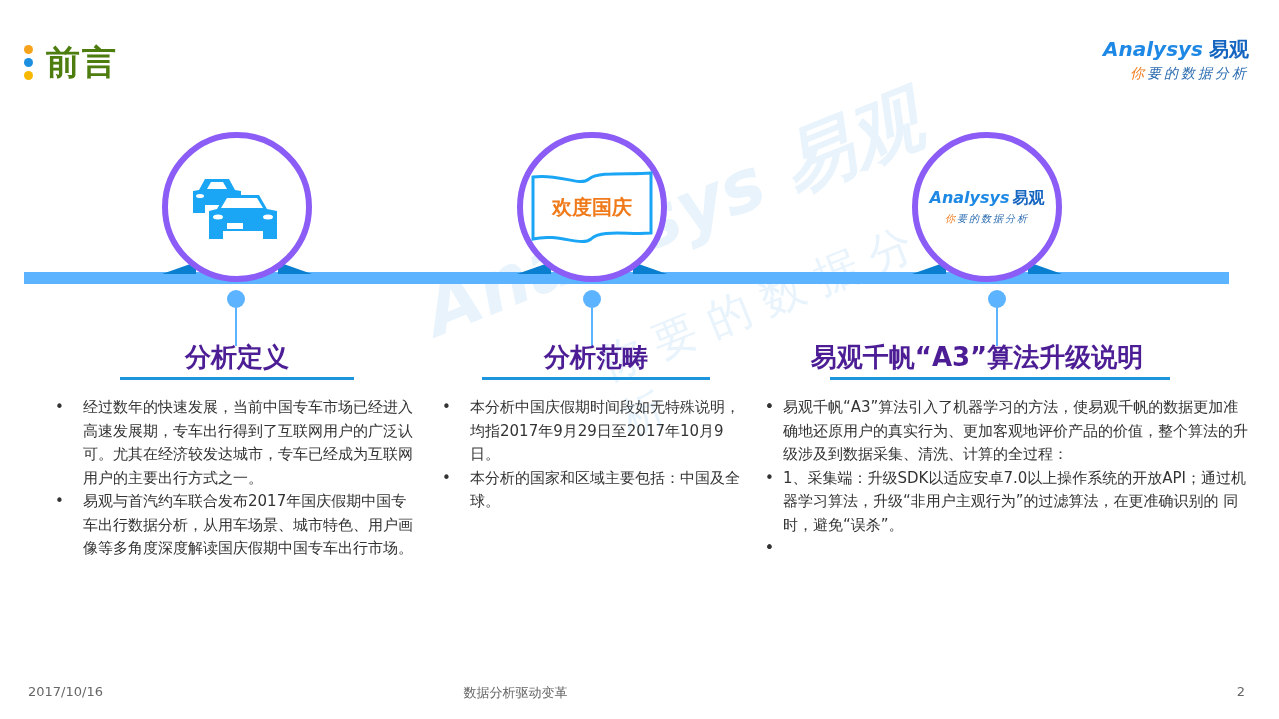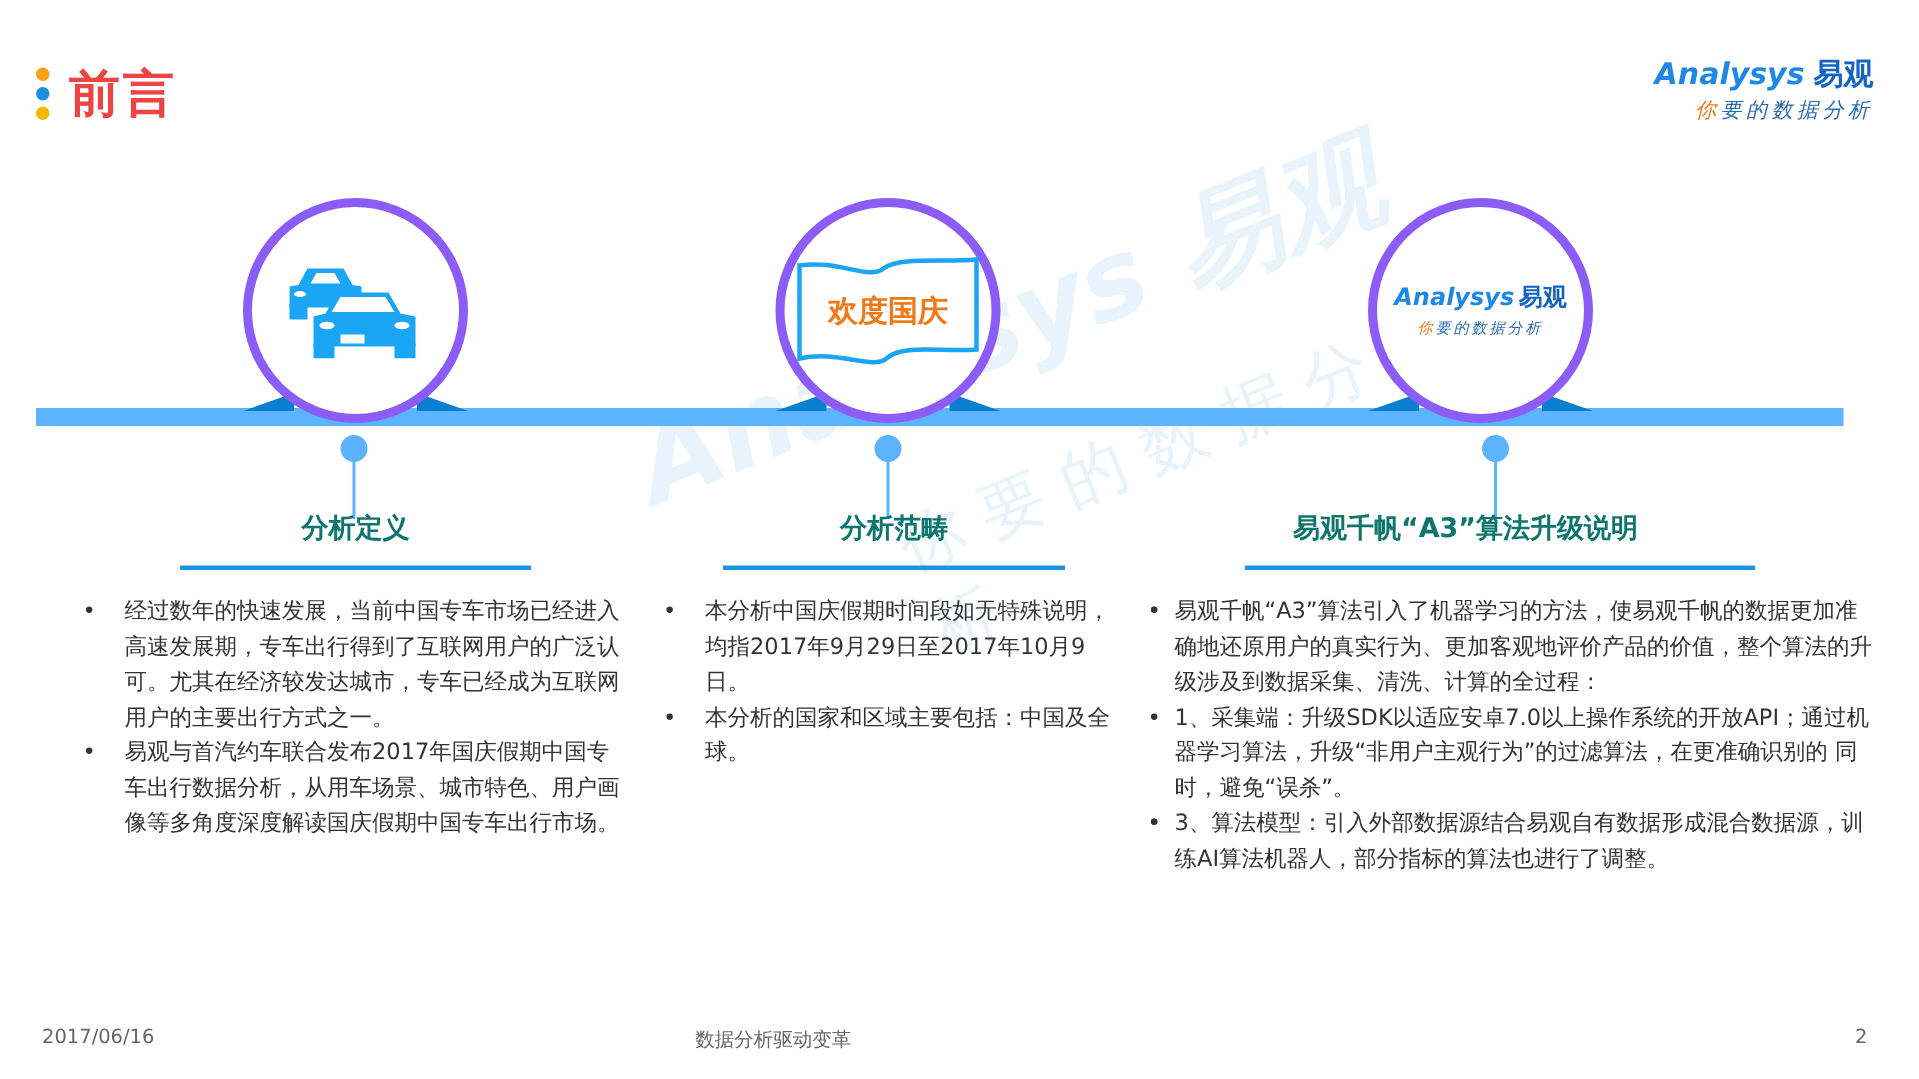--- a/index.html
+++ b/index.html
@@ -1,32 +1,32 @@
 <!DOCTYPE html>
 <html><head>
 <meta charset="utf-8">
 <style>
   html, body { margin: 0; padding: 0; }
   body { width: 1279px; height: 719px; position: relative; overflow: hidden; background: #ffffff; font-family: "DejaVu Sans", "Liberation Sans", sans-serif; color: #333; }
   .abs { position: absolute; }
   .dots .dot { position: absolute; width: 9px; height: 9px; border-radius: 50%; left: 24px; }
-  .page-title { left: 46px; top: 40px; font-size: 34px; font-weight: bold; color: #ef4444; letter-spacing: 2px; }
+  .page-title { left: 46px; top: 40px; font-size: 34px; font-weight: bold; color: #4d7c0f; letter-spacing: 2px; }
   .logo { right: 30px; top: 36px; text-align: right; }
   .logo .brand { font-size: 20px; color: #1e88e5; font-style: italic; font-weight: bold; font-family: "DejaVu Sans", sans-serif; }
   .logo .brand .cn { font-style: normal; color: #1565c0; margin-left: 6px; }
   .logo .slogan { font-size: 14px; color: #2b6cb0; font-style: italic; letter-spacing: 3px; margin-top: 2px; }
   .logo .slogan .first { color: #f07a1a; }
   .timeline-bar { left: 24px; top: 272px; width: 1205px; height: 12px; background: #5cb3ff; }
   .circle { width: 150px; height: 150px; border-radius: 50%; border: 6px solid #8b5cf6; background: #fff; box-sizing: border-box; top: 132px; display: flex; align-items: center; justify-content: center; }
   .shadow { top: 262px; width: 150px; height: 12px; }
   .shadow-left { position: absolute; left: 0; bottom: 0; width: 0; height: 0; border-left: 34px solid transparent; border-bottom: 12px solid #0a7fd0; }
   .shadow-right { position: absolute; right: 0; bottom: 0; width: 0; height: 0; border-right: 34px solid transparent; border-bottom: 12px solid #0a7fd0; }
   .pin-dot { width: 18px; height: 18px; border-radius: 50%; background: #5cb3ff; top: 290px; }
   .pin-line { width: 2px; background: #5cb3ff; top: 306px; height: 40px; }
-  .section-title { top: 340px; font-size: 18px; font-weight: bold; color: #0f766e; text-align: center; }
+  .section-title { top: 340px; font-size: 26px; font-weight: bold; color: #4c1d95; text-align: center; }
   .underline { top: 377px; height: 3px; background: #1c95dc; }
   ul.bullets { margin: 0; padding: 0; list-style: none; position: absolute; font-size: 15px; line-height: 23.5px; color: #333; }
   ul.bullets li { position: relative; }
   ul.bullets li .b { position: absolute; left: -28px; top: 0; }
   .footer { top: 684px; font-size: 13px; color: #666; }
   .watermark { left: 390px; top: 230px; width: 560px; height: 200px; pointer-events: none; opacity: 0.12; }
   .watermark .w1 { position: absolute; left: 20px; top: 40px; font-size: 72px; font-weight: bold; font-style: italic; color: #4aa3e8; transform: rotate(-22deg); transform-origin: left top; }
   .watermark .w2 { position: absolute; left: 200px; top: 110px; font-size: 44px; color: #4aa3e8; transform: rotate(-22deg); transform-origin: left top; letter-spacing: 14px; }
   .flag-text { font-size: 20px; font-weight: bold; color: #f07a1a; position: relative; z-index: 2; }
   .mini-logo { text-align: center; }
@@ -129,18 +129,18 @@
 <ul class="bullets" style="left:470px;top:396px;width:280px;">
   <li><span class="b">•</span><span>本分析中国庆假期时间段如无特殊说明，均指2017年9月29日至2017年10月9日。</span></li>
   <li><span class="b">•</span><span>本分析的国家和区域主要包括：中国及全球。</span></li>
 </ul>
 
 <ul class="bullets" style="left:783px;top:396px;width:470px;">
   <li><span class="b" style="left:-18px;">•</span></li>
   <li><span class="b" style="left:-18px;">•</span><span>易观千帆“A3”算法引入了机器学习的方法，使易观千帆的数据更加准确地还原用户的真实行为、更加客观地评价产品的价值，整个算法的升级涉及到数据采集、清洗、计算的全过程：</span></li>
   <li><span class="b" style="left:-18px;">•</span><span>1、采集端：升级SDK以适应安卓7.0以上操作系统的开放API；通过机器学习算法，升级“非用户主观行为”的过滤算法，在更准确识别的 同时，避免“误杀”。</span></li>
   <li><span class="b" style="left:-18px;">•</span></li>
-  <li><span class="b" style="left:-18px;">•</span><span>3、算法模型：引入外部数据源结合易观自有数据形成混合数据源，训练AI算法机器人，部分指标的算法也进行了调整。</span></li>
+  <li><span class="b" style="left:-18px;">•</span></li>
 </ul>
 
-<div class="abs footer" style="left:28px;">2017/06/16</div>
+<div class="abs footer" style="left:28px;">2017/10/16</div>
 <div class="abs footer" style="left:0;width:1031px;text-align:center;">数据分析驱动变革</div>
 <div class="abs footer" style="right:34px;">2</div>
 
 </body></html>

